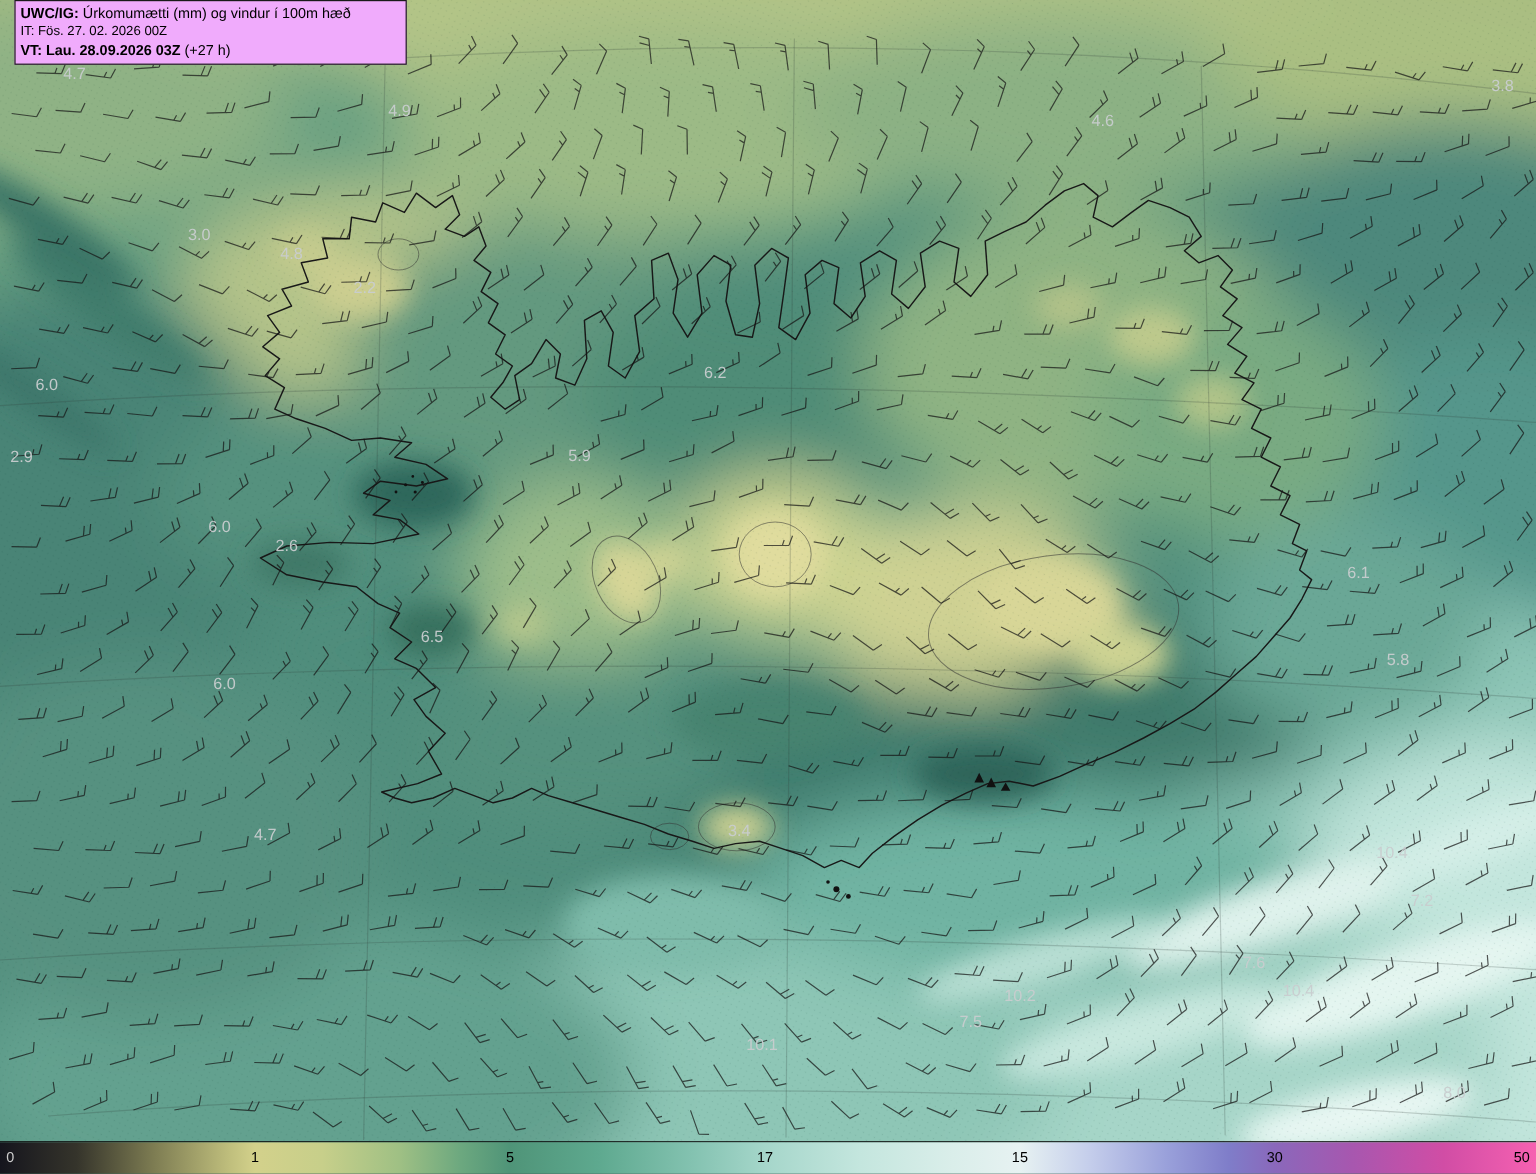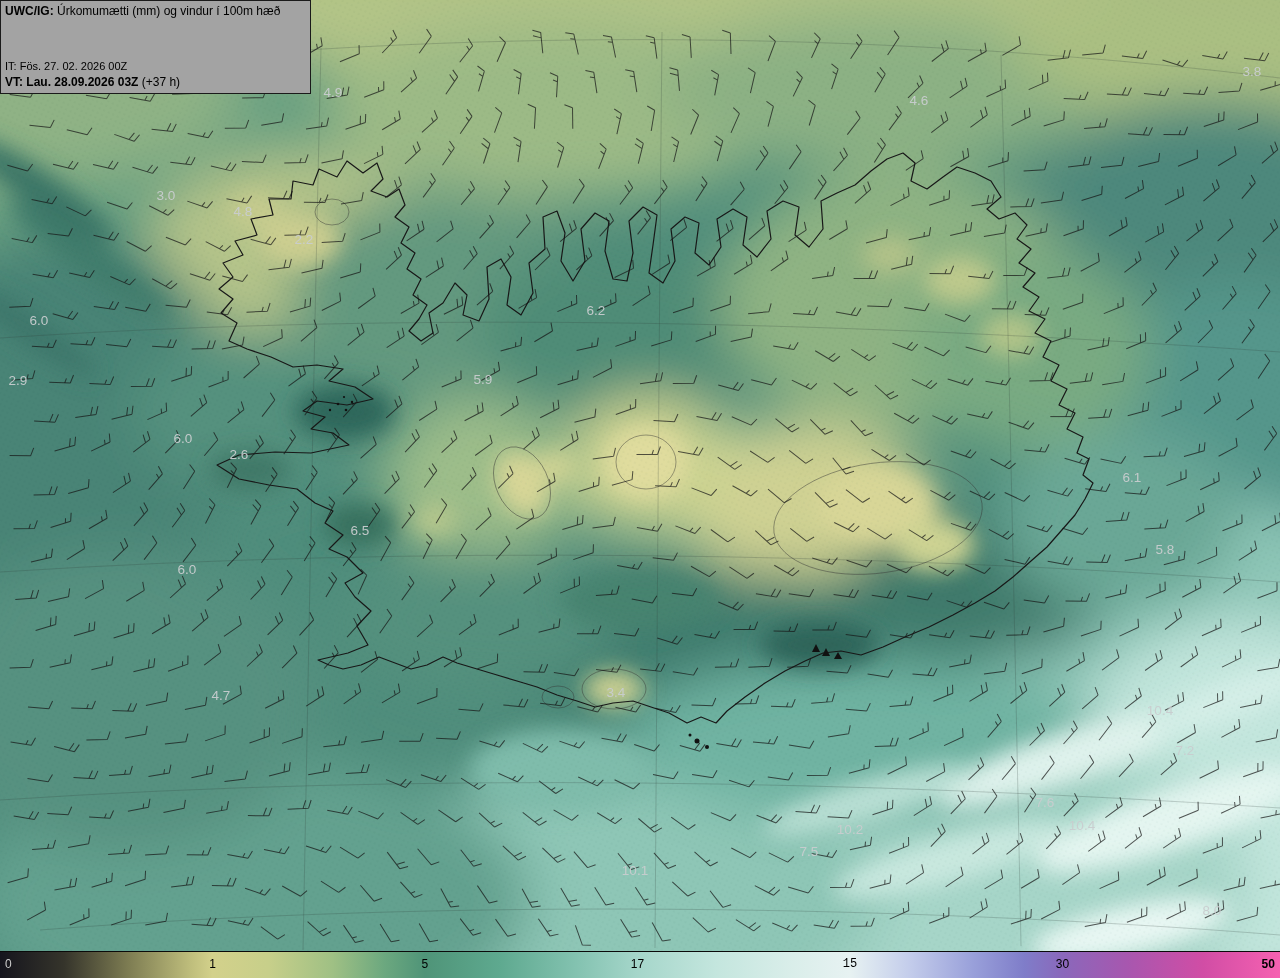--- a/index.html
+++ b/index.html
@@ -1,23 +1,23 @@
 <!DOCTYPE html>
 <html><head>
 <meta charset="utf-8">
 <style>
   html,body{margin:0;padding:0;background:#222;}
   #app{position:relative;width:1280px;height:978px;overflow:hidden;background:#4f8d7c;
        font-family:"Liberation Sans",sans-serif;}
   #map-svg{position:absolute;inset:0;display:block;}
   
-  .titlebox{position:absolute;top:0;left:0;z-index:6;background:#a3a3a3;border:1px solid #1a1a1a;
-            padding:2px 10px 3px 4px;line-height:1.35;color:#000;min-width:295px;}
+  .titlebox{position:absolute;top:0;left:12px;z-index:6;background:#f0abfc;border:1px solid #1a1a1a;
+            padding:2px 26px 3px 4px;line-height:1.35;color:#000;min-width:295px;}
   .titlebox .l1{font-size:12px;}
-  .titlebox .l2{font-size:11px;margin-top:40px;}
+  .titlebox .l2{font-size:11px;}
   .titlebox .l3{font-size:12px;}
   .titlebox .b{font-weight:bold;}
   
   .colorbar{position:absolute;left:0;right:0;bottom:0;height:26px;z-index:6;border-top:1px solid #0a0a0a;}
   .cb-grad{position:relative;width:100%;height:100%;}
   .cb-tick{position:absolute;top:5px;font-size:12px;transform:translateX(-50%);white-space:nowrap;}
   
   #precip-labels text{fill:#c9cdcf;font-size:13.5px;font-family:"Liberation Sans",sans-serif;
                       text-anchor:middle;opacity:.95;}
   #graticule path{stroke:#2f3a36;stroke-width:1;fill:none;opacity:.22;}
@@ -989,28 +989,28 @@
         <text x="850" y="834" fill="#c9cdcf">10.2</text>
         <text x="809" y="856" fill="#c9cdcf">7.5</text>
         <text x="635" y="875" fill="#c9cdcf">10.1</text>
         <text x="1212" y="915" fill="#c9cdcf">8.0</text>
       </g>
   </svg>
 
   <div class="titlebox">
     <div class="l1"><span class="b">UWC/IG:</span><span> Úrkomumætti (mm) og vindur í 100m hæð</span></div>
     <div class="l2">IT: Fös. 27. 02. 2026 00Z</div>
-    <div class="l3"><span class="b">VT: Lau. 28.09.2026 03Z</span><span> (+37 h)</span></div>
+    <div class="l3"><span class="b">VT: Lau. 28.09.2026 03Z</span><span> (+27 h)</span></div>
   </div>
 
   <div class="colorbar">
     <div class="cb-grad" id="cb-grad" style="background: linear-gradient(90deg, rgb(21, 21, 29) 0%, rgb(53, 52, 43) 5%, rgb(125, 124, 82) 10%, rgb(192, 191, 125) 15%, rgb(211, 209, 139) 16.6%, rgb(199, 207, 138) 21%, rgb(159, 192, 132) 26%, rgb(108, 168, 127) 30%, rgb(79, 148, 120) 33.2%, rgb(94, 169, 143) 39%, rgb(131, 194, 176) 45%, rgb(165, 214, 202) 49.8%, rgb(196, 230, 222) 56%, rgb(218, 238, 234) 62%, rgb(231, 242, 242) 66.4%, rgb(196, 205, 235) 71%, rgb(153, 160, 218) 76%, rgb(127, 125, 201) 80%, rgb(138, 104, 187) 83%, rgb(167, 87, 175) 88%, rgb(209, 77, 165) 94%, rgb(246, 97, 177) 100%);">
         <span class="cb-tick" style="left: 0.4%; color: rgb(204, 204, 204); transform: translateX(0px);">0</span>
         <span class="cb-tick" style="left: 16.6%; color: rgb(0, 0, 0);">1</span>
         <span class="cb-tick" style="left: 33.2%; color: rgb(0, 0, 0);">5</span>
         <span class="cb-tick" style="left: 49.8%; color: rgb(0, 0, 0);">17</span>
-        <span class="cb-tick" style="left: 66.4%; color: rgb(0, 0, 0); font-family: Liberation Mono, monospace;">15</span>
+        <span class="cb-tick" style="left: 66.4%; color: rgb(0, 0, 0);">15</span>
         <span class="cb-tick" style="left: 83%; color: rgb(0, 0, 0);">30</span>
-        <span class="cb-tick" style="left: 99.6%; color: rgb(0, 0, 0); transform: translateX(-100%); font-weight: bold;">50</span>
+        <span class="cb-tick" style="left: 99.6%; color: rgb(0, 0, 0); transform: translateX(-100%);">50</span>
       </div>
   </div>
 
 </div>
 
 </body></html>

